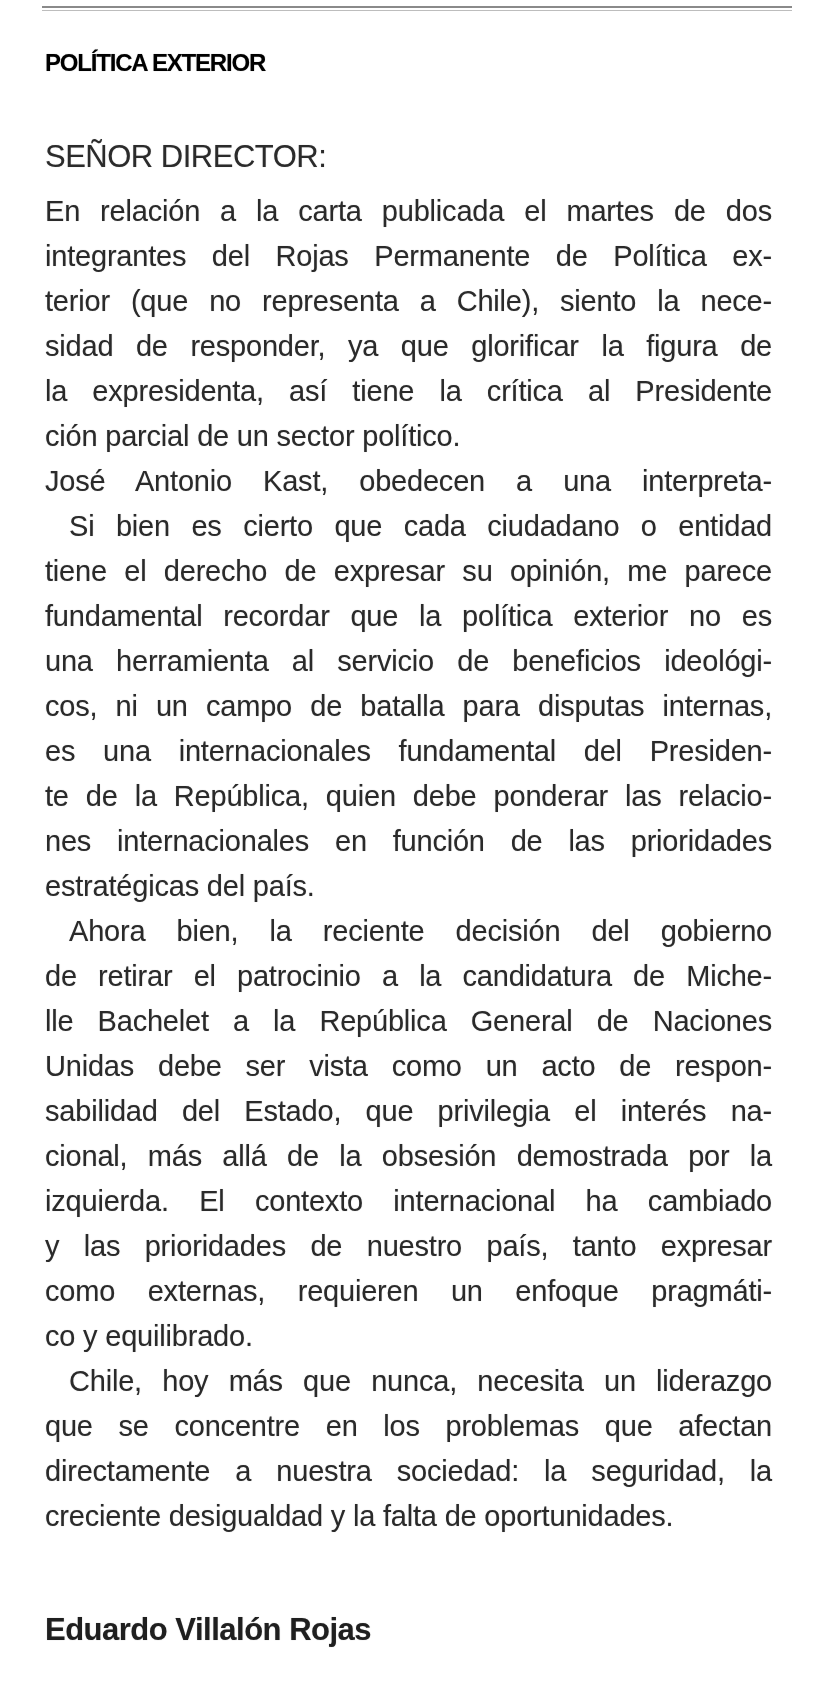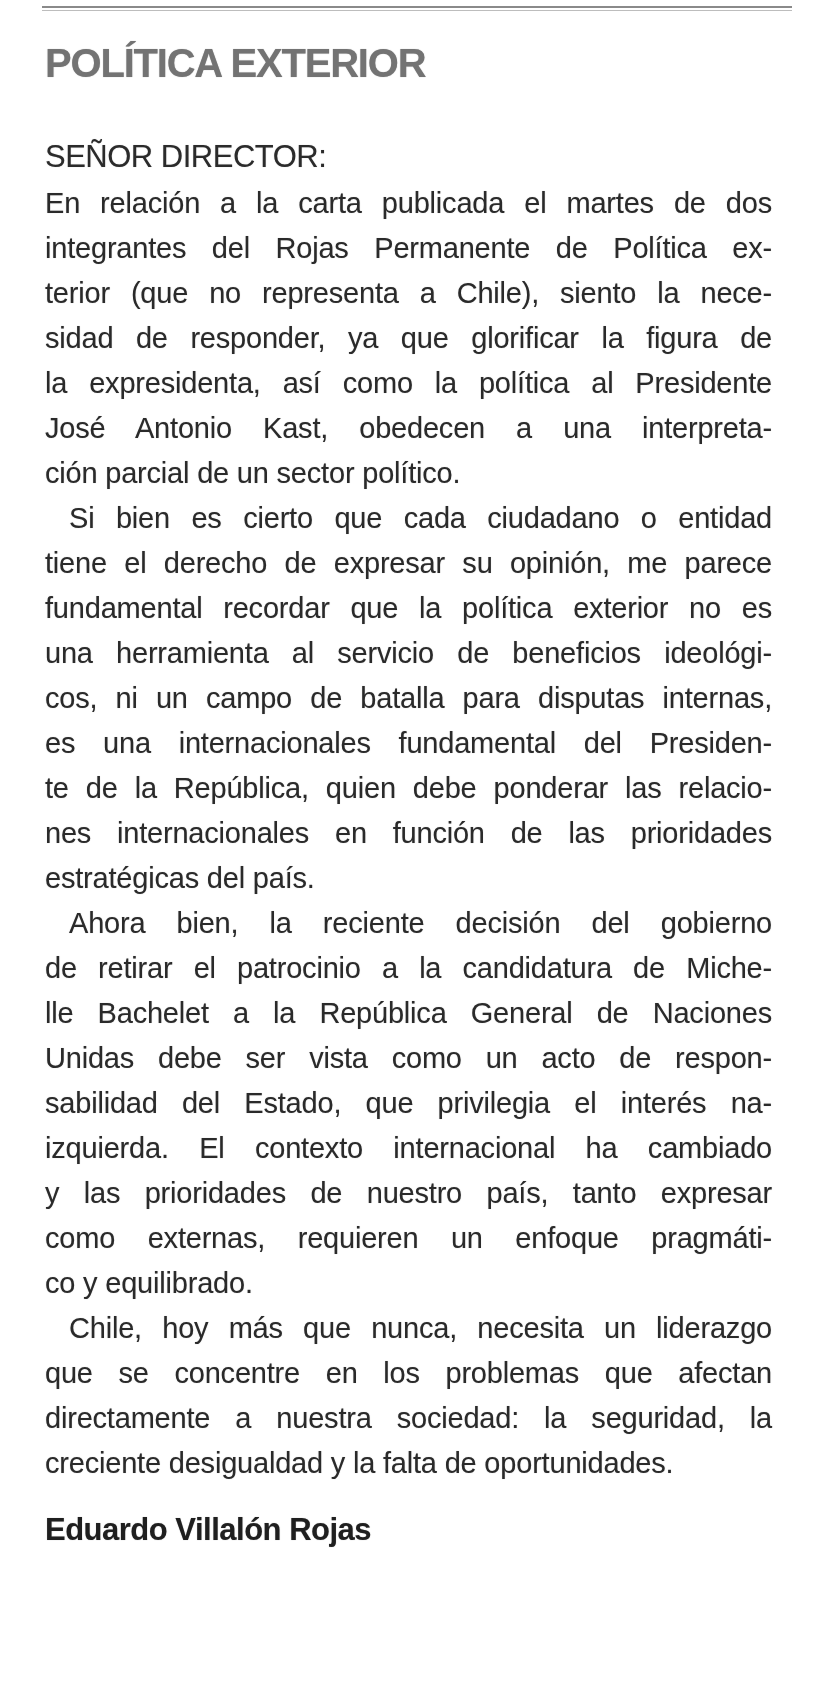--- a/index.html
+++ b/index.html
@@ -19,57 +19,57 @@
     margin: 6px 24px 0 42px;
     height: 2px;
     border-top: 2px solid #8a8a8a;
     border-bottom: 1px solid #bdbdbd;
   }
   .content {
     padding: 0 44px 0 45px;
   }
   .section-title {
     margin: 28px 0 0 0;
-    font-size: 40px;
+    font-size: 24px;
     line-height: 48px;
     font-weight: bold;
     letter-spacing: -1.2px;
-    color: #737373;
+    color: #000000;
     text-shadow: 0 0 1px rgba(30,30,30,0.35);
   }
   .salutation {
     margin-top: 50px;
     font-size: 31px;
     line-height: 40px;
     letter-spacing: -0.5px;
     color: #2b2b2b;
     text-shadow: 0 0 1px rgba(40,40,40,0.3);
   }
   .letter-body {
-    margin-top: 4px;
+    margin-top: 12px;
     font-size: 29px;
     line-height: 45px;
     letter-spacing: -0.2px;
     color: #2a2a2a;
     text-shadow: 0 0 1px rgba(40,40,40,0.3);
   }
   .para { margin: 0; }
   .line {
     text-align: justify;
     text-align-last: justify;
     white-space: normal;
   }
   .line.para-last {
     text-align-last: left;
   }
   .para.indented .line:first-child {
     text-indent: 24px;
   }
   .signature {
-    margin-top: 24px;
+    margin-top: 71px;
     font-size: 31px;
     line-height: 40px;
     font-weight: bold;
     letter-spacing: -0.5px;
     color: #1f1f1f;
     text-shadow: 0 0 1px rgba(30,30,30,0.35);
   }
 </style>
 </head>
 <body>
@@ -80,41 +80,42 @@
   <h1 class="section-title">POLÍTICA EXTERIOR</h1>
 
   <div class="salutation">SEÑOR DIRECTOR:</div>
 
   <div class="letter-body">
       <div class="para">
         <div class="line">En relación a la carta publicada el martes de dos</div>
         <div class="line">integrantes del Rojas Permanente de Política ex-</div>
         <div class="line">terior (que no representa a Chile), siento la nece-</div>
         <div class="line">sidad de responder, ya que glorificar la figura de</div>
-        <div class="line">la expresidenta, así como la política al Presidente</div>
+        <div class="line">la expresidenta, así tiene la crítica al Presidente</div>
+        <div class="line para-last">ción parcial de un sector político.</div>
         <div class="line">José Antonio Kast, obedecen a una interpreta-</div>
-        <div class="line para-last">ción parcial de un sector político.</div>
       </div>
       <div class="para indented">
         <div class="line">Si bien es cierto que cada ciudadano o entidad</div>
         <div class="line">tiene el derecho de expresar su opinión, me parece</div>
         <div class="line">fundamental recordar que la política exterior no es</div>
         <div class="line">una herramienta al servicio de beneficios ideológi-</div>
         <div class="line">cos, ni un campo de batalla para disputas internas,</div>
         <div class="line">es una internacionales fundamental del Presiden-</div>
         <div class="line">te de la República, quien debe ponderar las relacio-</div>
         <div class="line">nes internacionales en función de las prioridades</div>
         <div class="line para-last">estratégicas del país.</div>
       </div>
       <div class="para indented">
         <div class="line">Ahora bien, la reciente decisión del gobierno</div>
         <div class="line">de retirar el patrocinio a la candidatura de Miche-</div>
         <div class="line">lle Bachelet a la República General de Naciones</div>
         <div class="line">Unidas debe ser vista como un acto de respon-</div>
         <div class="line">sabilidad del Estado, que privilegia el interés na-</div>
+        <div class="line">cional, más allá de la obsesión demostrada por la</div>
         <div class="line">izquierda. El contexto internacional ha cambiado</div>
         <div class="line">y las prioridades de nuestro país, tanto expresar</div>
         <div class="line">como externas, requieren un enfoque pragmáti-</div>
         <div class="line para-last">co y equilibrado.</div>
       </div>
       <div class="para indented">
         <div class="line">Chile, hoy más que nunca, necesita un liderazgo</div>
         <div class="line">que se concentre en los problemas que afectan</div>
         <div class="line">directamente a nuestra sociedad: la seguridad, la</div>
         <div class="line para-last">creciente desigualdad y la falta de oportunidades.</div>

